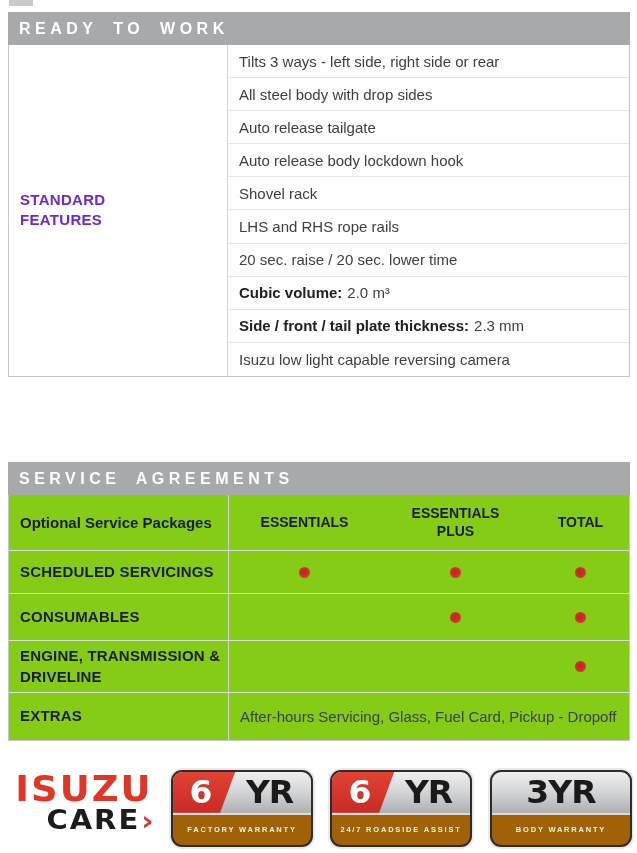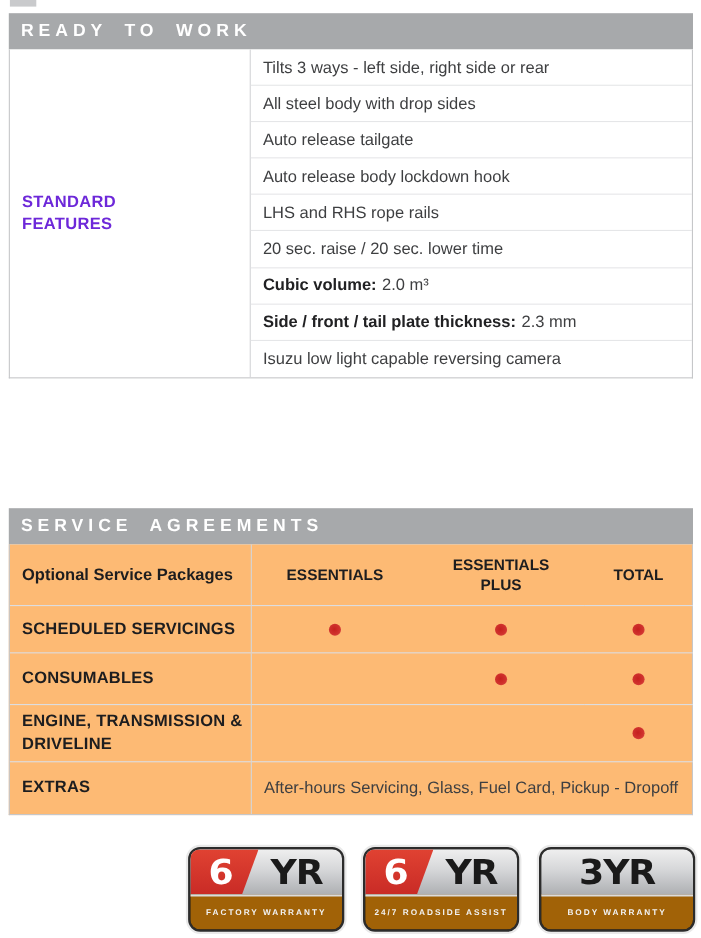--- a/index.html
+++ b/index.html
@@ -47,21 +47,21 @@
   .frow:last-child { border-bottom:none; }
   .feat-bold { font-weight:bold; color:#212123; }
   .feat-bold:not(:empty) { margin-right:5px; }
 
   
   .service-panel { top:462px; }
   .stable {
     display:grid;
     grid-template-columns:219px 152px 151px 99px;
     grid-template-rows:55px 43px 47px 52px 48px;
-    border:1px solid #c6c7c9; border-top:none; background:#fdba74;
+    border:1px solid #c6c7c9; border-top:none; background:#84cc16;
   }
   .scell { display:flex; align-items:center; }
   .c1 { padding-left:11px; }
   .divl { border-left:1px solid #d4d5d7; }
   .rt { border-top:1px solid #dcdde0; }
   .shead { font-weight:bold; color:#1d1d1f; font-size:15px; }
   .pkgcell { justify-content:center; text-align:center; font-size:14px; line-height:1.25; }
   .pkgcell span { display:inline-block; max-width:104px; }
   .slabel {
     font-weight:bold; font-size:15px; color:#1d1d1f;
@@ -160,20 +160,24 @@
         <div class="frow">
             <span class="feat-bold"></span>
             <span class="feat-text">Auto release tailgate</span>
           </div>
         <div class="frow">
             <span class="feat-bold"></span>
             <span class="feat-text">Auto release body lockdown hook</span>
           </div>
         <div class="frow">
             <span class="feat-bold"></span>
+            <span class="feat-text">Shovel rack</span>
+          </div>
+        <div class="frow">
+            <span class="feat-bold"></span>
             <span class="feat-text">LHS and RHS rope rails</span>
           </div>
         <div class="frow">
             <span class="feat-bold"></span>
             <span class="feat-text">20 sec. raise / 20 sec. lower time</span>
           </div>
         <div class="frow">
             <span class="feat-bold">Cubic volume:</span>
             <span class="feat-text">2.0 m³</span>
           </div>
@@ -238,20 +242,27 @@
       <div class="scell dotcell rt on">
           <span class="dot"></span>
         </div>
 
       <div class="scell slabel c1 rt">EXTRAS</div>
       <div class="scell extras-cell divl rt">After-hours Servicing, Glass, Fuel Card, Pickup - Dropoff</div>
     </div>
   </section>
 
   <div class="footer">
+    <div class="brand">
+      <div class="brand-isuzu">ISUZU</div>
+      <div class="brand-care">
+        <span>CARE</span>
+          <span class="brand-arrow">›</span>
+      </div>
+    </div>
 
     <div class="badge badge-1 accent">
       <div class="badge-top">
         <span class="red-slash"></span>
         <span class="badge-num">6</span>
         <span class="badge-unit">YR</span>
       </div>
       <div class="badge-cap">FACTORY WARRANTY</div>
     </div>
 

